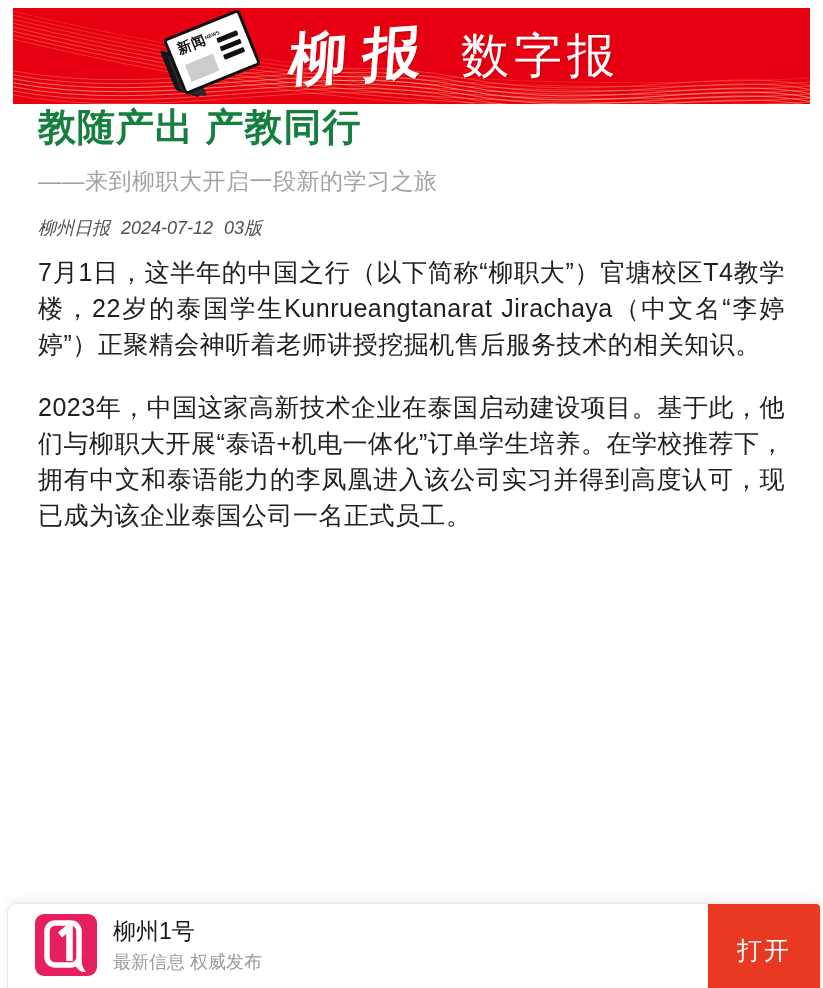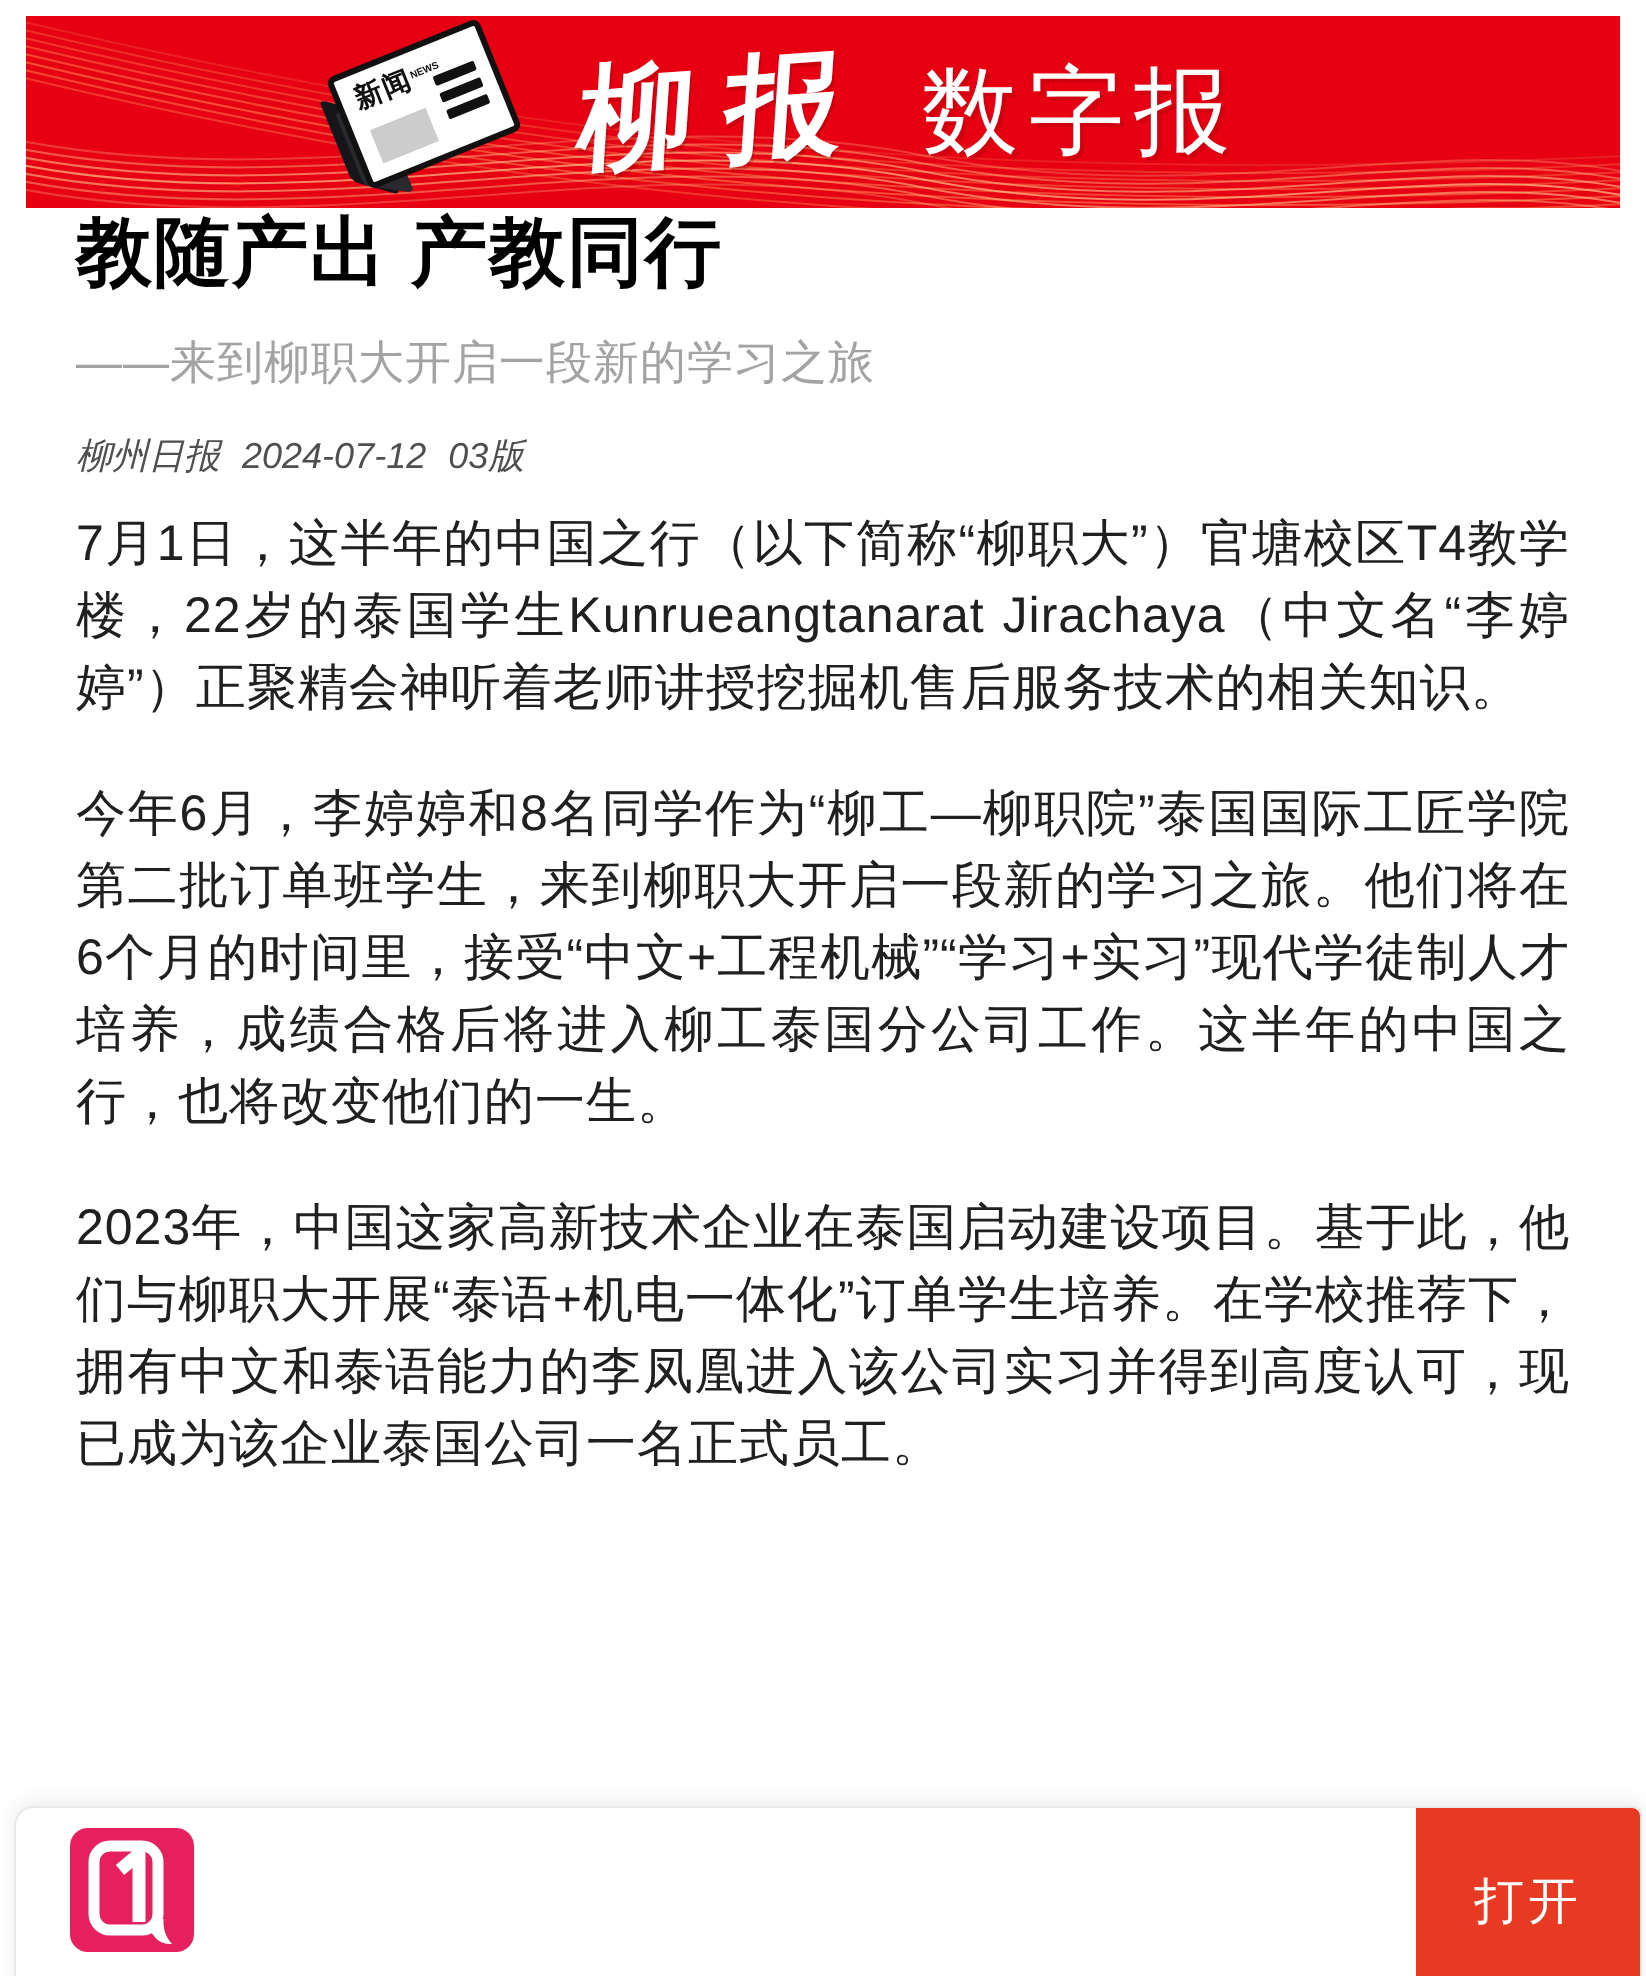--- a/index.html
+++ b/index.html
@@ -49,21 +49,21 @@
   .mh-bold {
     color:#fff; font-size:48px; font-weight:400; letter-spacing:5px;
     margin-left:24px; white-space:nowrap;
     text-shadow:2px 2px 0 rgba(120,0,0,.2);
   }
 
   
   .article { position:relative; padding:0 38px; }
   .title {
     margin-top:34px; font-size:38px; line-height:46px; font-weight:bold;
-    color:#000000; letter-spacing:1px;
+    color:#15803d; letter-spacing:1px;
   }
   .subtitle {
     margin-top:16px; font-size:23px; line-height:30px; color:#a3a3a3;
     letter-spacing:0.5px;
   }
   .meta { margin-top:20px; font-size:18px; line-height:24px; color:#4f4f4f; }
   .meta span { margin-right:6px;font-style:italic; }
   .body-text p {
     font-size:25px; line-height:36px; color:#202020;
     text-align:justify; letter-spacing:0.5px;
@@ -145,28 +145,31 @@
     <h1 class="title">教随产出 产教同行</h1>
     <div class="subtitle">——来到柳职大开启一段新的学习之旅</div>
     <div class="meta">
       <span>柳州日报</span>
       <span>2024-07-12</span>
       <span>03版</span>
     </div>
 
     <div class="body-text">
       <p>7月1日，这半年的中国之行（以下简称“柳职大”）官塘校区T4教学楼，22岁的泰国学生Kunrueangtanarat Jirachaya（中文名“李婷婷”）正聚精会神听着老师讲授挖掘机售后服务技术的相关知识。</p>
-      <p>今年6月，李婷婷和8名同学作为“柳工—柳职院”泰国国际工匠学院第二批订单班学生，来到柳职大开启一段新的学习之旅。他们将在6个月的时间里，接受“中文+工程机械”“学习+实习”现代学徒制人才培养，成绩合格后将进入柳工泰国分公司工作。这半年的中国之行，也将改变他们的一生。</p>
       <p>2023年，中国这家高新技术企业在泰国启动建设项目。基于此，他们与柳职大开展“泰语+机电一体化”订单学生培养。在学校推荐下，拥有中文和泰语能力的李凤凰进入该公司实习并得到高度认可，现已成为该企业泰国公司一名正式员工。</p>
     </div>
   </div>
 
   <div class="app-banner">
     <svg class="app-icon" viewBox="0 0 62 62">
       <rect width="62" height="62" rx="9" fill="#e61f5e"></rect>
       <rect x="12" y="9" width="32" height="42" rx="8" fill="none" stroke="#ffffff" stroke-width="5.5"></rect>
       <path d="M25 21 L34.5 13 L34.5 47" fill="none" stroke="#ffffff" stroke-width="6.5" stroke-linejoin="round"></path>
       <path d="M39 48 C41 55 45.5 58.5 51 58 C47.5 54 46.5 50 46.8 45.5 Z" fill="#ffffff"></path>
     </svg>
+    <div class="app-text">
+      <div class="app-name">柳州1号</div>
+      <div class="app-tagline">最新信息 权威发布</div>
+    </div>
     <button class="open-btn">打开</button>
   </div>
 
 </div>
 
 </body></html>

